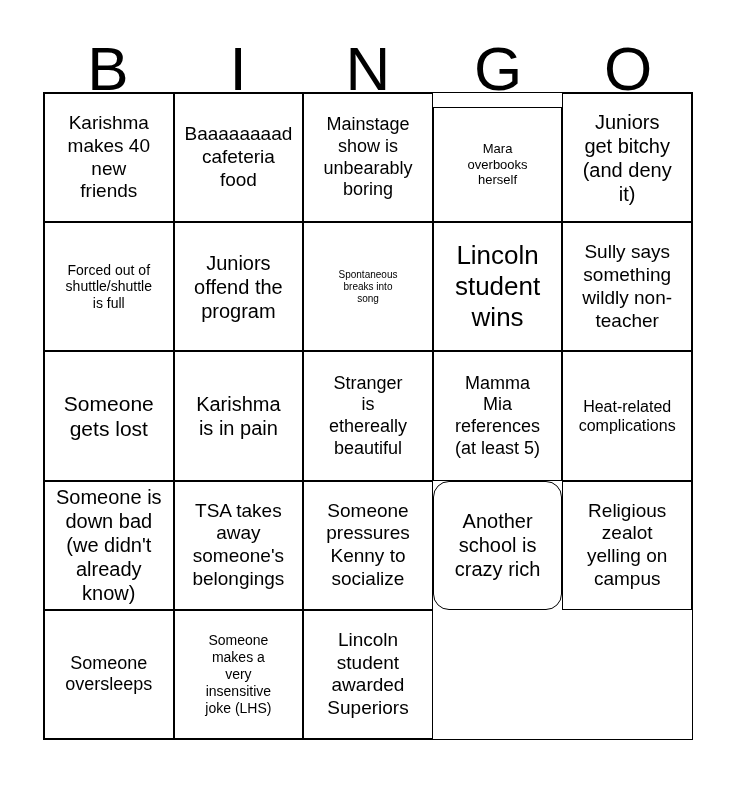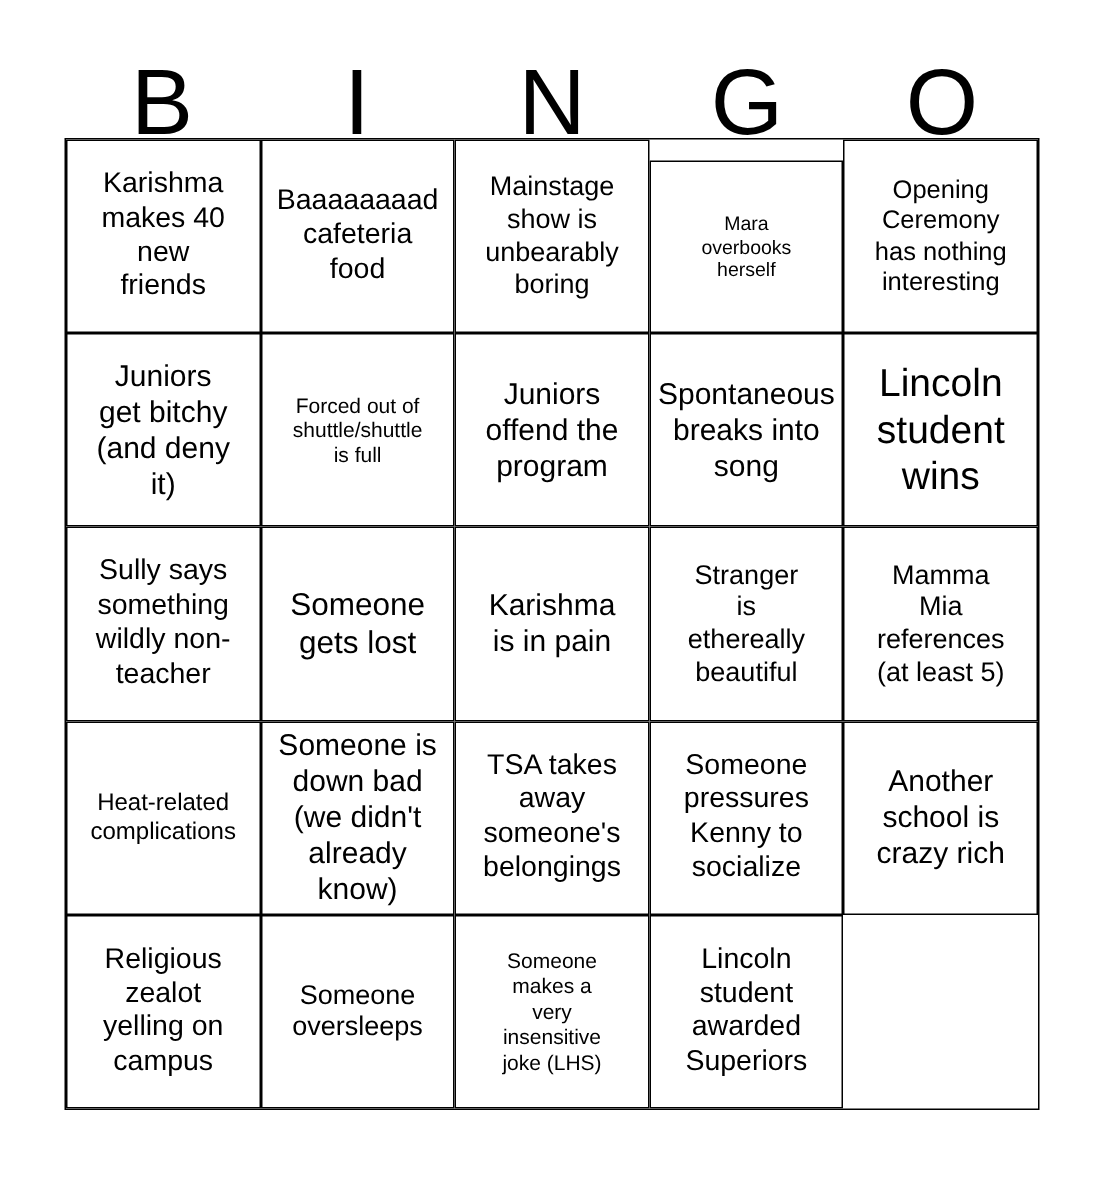--- a/index.html
+++ b/index.html
@@ -80,35 +80,31 @@
     <div class="cell" style="font-size: 19px;">Baaaaaaaad
 cafeteria
 food</div>
     <div class="cell" style="font-size: 18px;">Mainstage
 show is
 unbearably
 boring</div>
     <div class="cell" style="font-size: 13px; margin-top: 14px;">Mara
 overbooks
 herself</div>
-    <div class="cell" style="font-size: 17px;">Opening
-Ceremony
-has nothing
-interesting</div>
     <div class="cell" style="font-size: 20px;">Juniors
 get bitchy
 (and deny
 it)</div>
     <div class="cell" style="font-size: 14px;">Forced out of
 shuttle/shuttle
 is full</div>
     <div class="cell" style="font-size: 20px;">Juniors
 offend the
 program</div>
-    <div class="cell" style="font-size: 20px;">Spontaneous
+    <div class="cell" style="font-size: 10px;">Spontaneous
 breaks into
 song</div>
     <div class="cell" style="font-size: 26px;">Lincoln
 student
 wins</div>
     <div class="cell" style="font-size: 19px;">Sully says
 something
 wildly non-
 teacher</div>
     <div class="cell" style="font-size: 21px;">Someone
@@ -131,21 +127,21 @@
 already
 know)</div>
     <div class="cell" style="font-size: 19px;">TSA takes
 away
 someone's
 belongings</div>
     <div class="cell" style="font-size: 19px;">Someone
 pressures
 Kenny to
 socialize</div>
-    <div class="cell" style="font-size: 20px;">Another
+    <div class="cell" style="font-size: 20px; border-radius: 16px;">Another
 school is
 crazy rich</div>
     <div class="cell" style="font-size: 19px;">Religious
 zealot
 yelling on
 campus</div>
     <div class="cell" style="font-size: 18px;">Someone
 oversleeps</div>
     <div class="cell" style="font-size: 14px;">Someone
 makes a

